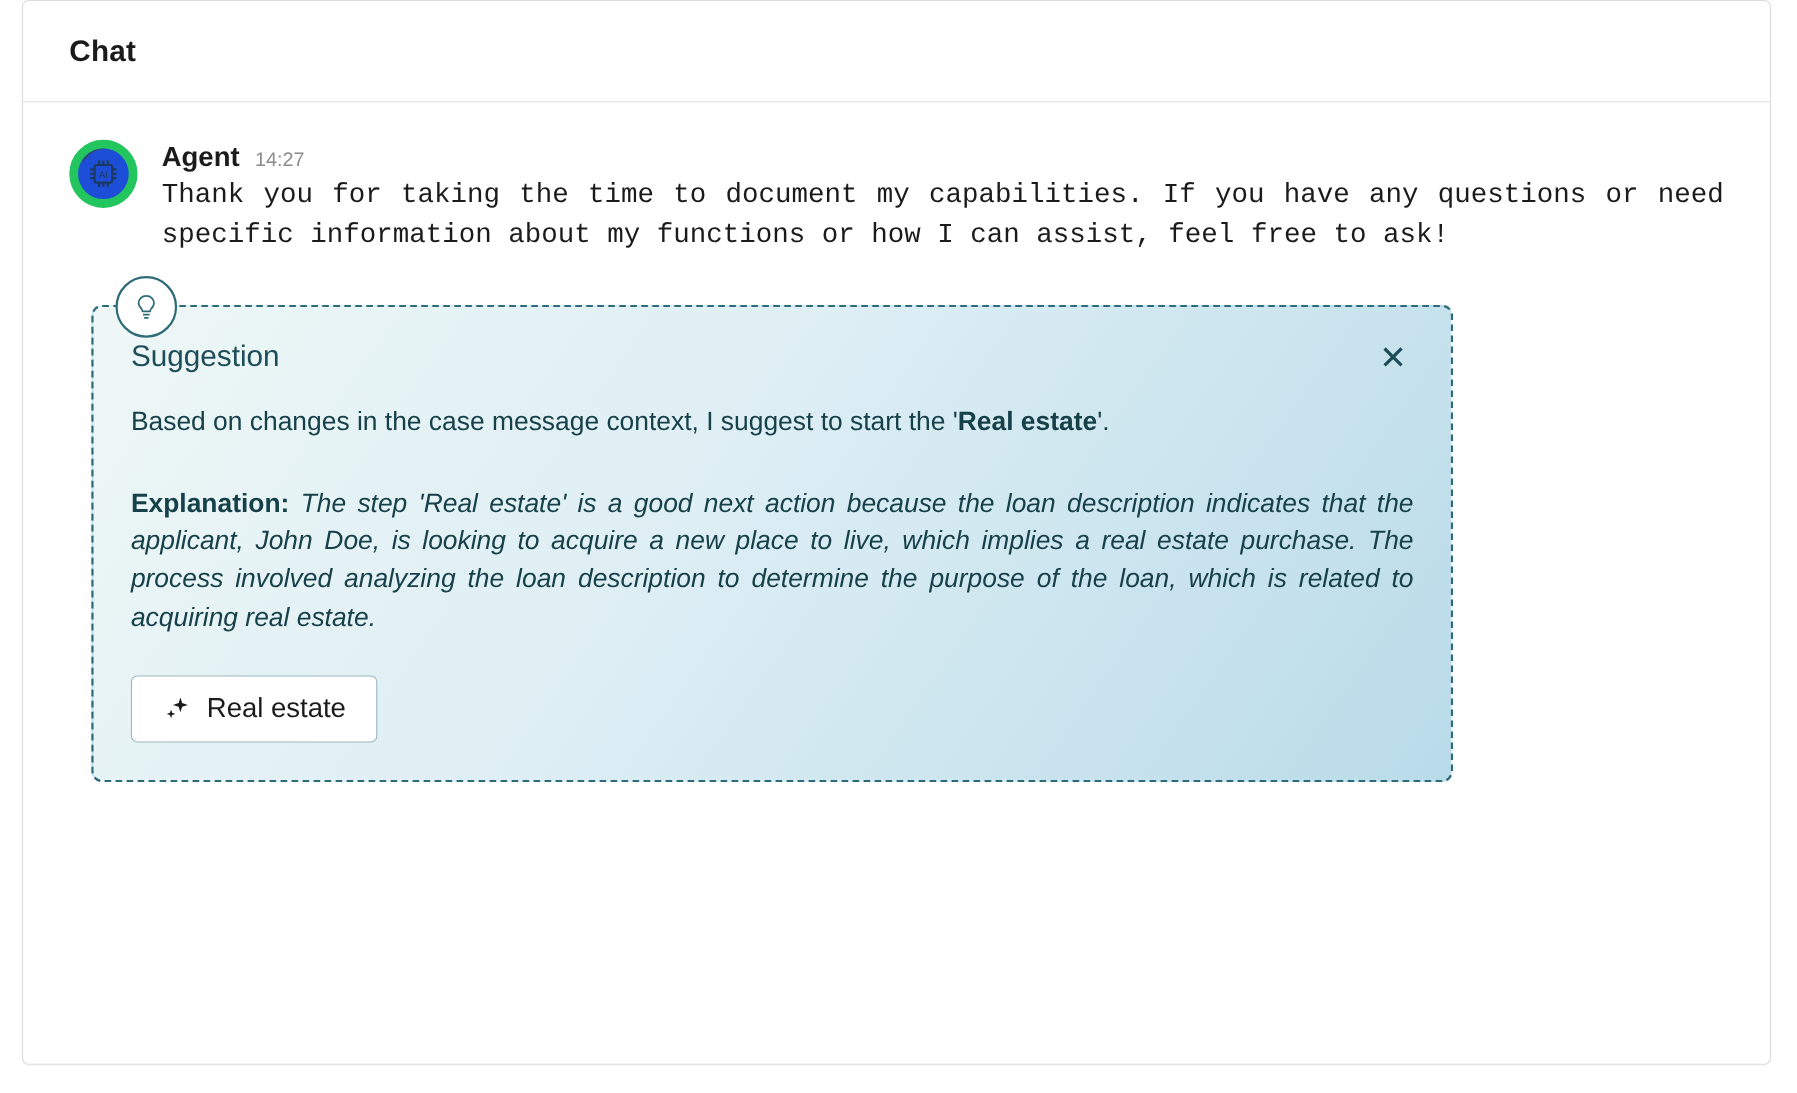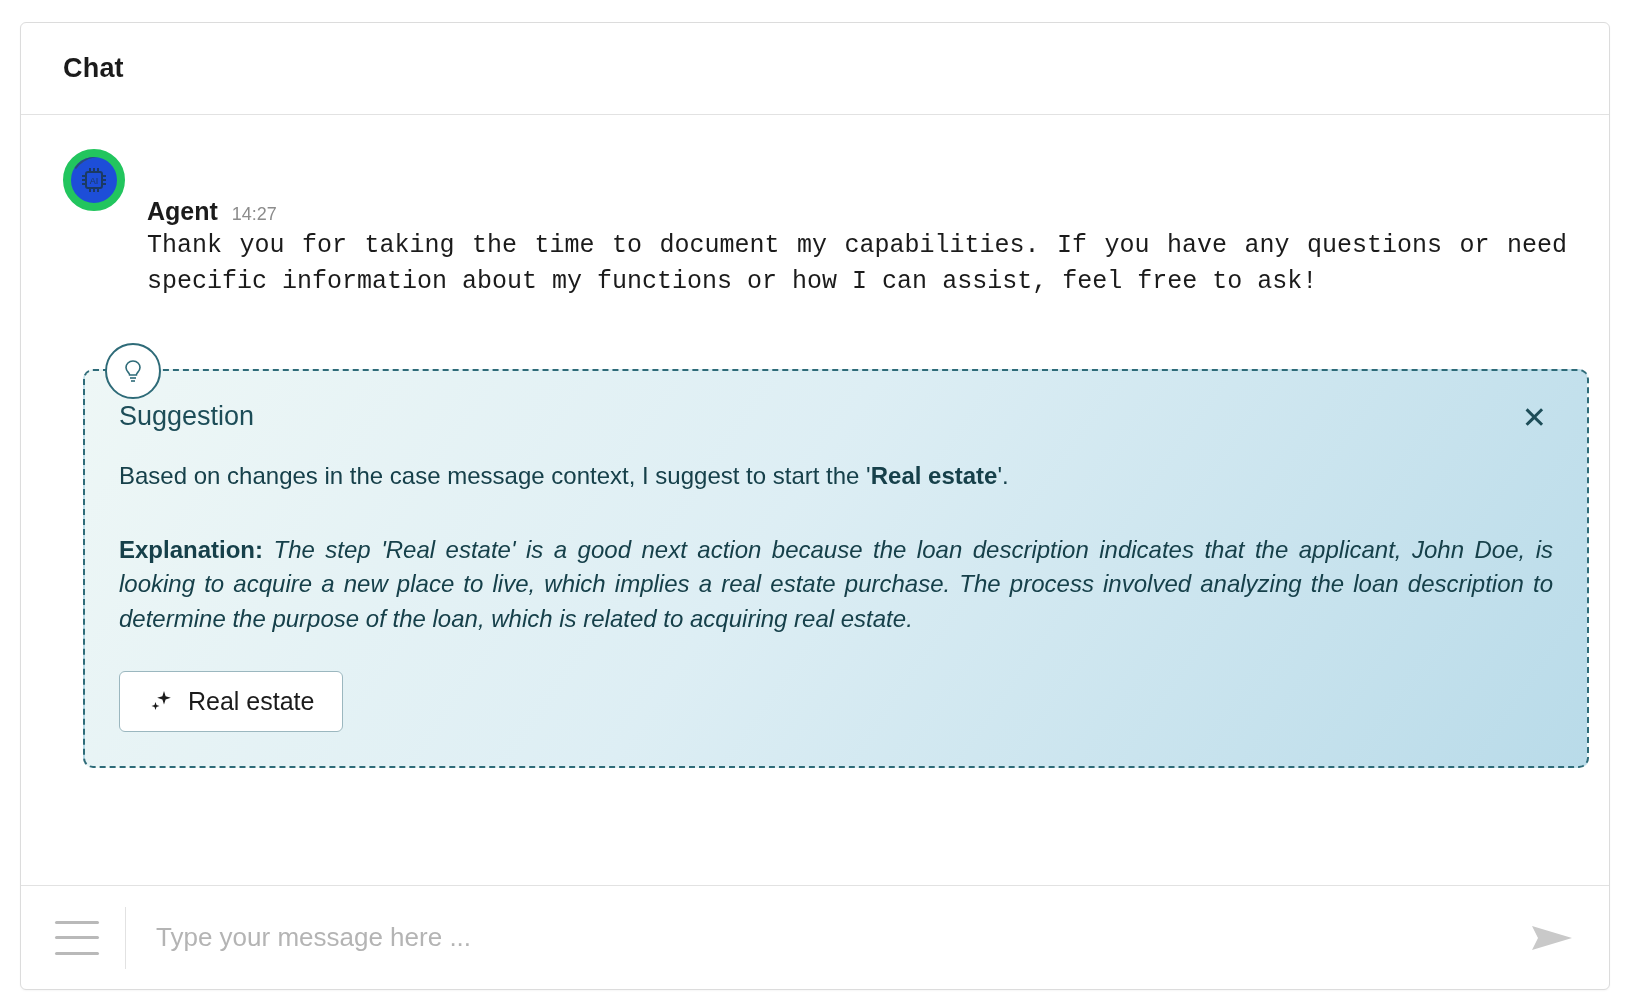--- a/index.html
+++ b/index.html
@@ -10,21 +10,21 @@
   }
   body {
     width: 1634px;
     height: 994px;
     overflow: hidden;
   }
 
   .chat-window {
     position: absolute;
     left: 20px;
-    top: 22px;
+    top: 0;
     width: 1590px;
     height: 968px;
     background: #ffffff;
     border: 1px solid #dcdcdc;
     border-radius: 6px;
     box-sizing: border-box;
     display: flex;
     flex-direction: column;
     box-shadow: 0 1px 2px rgba(0,0,0,0.04);
   }
@@ -81,21 +81,20 @@
     border: 3px solid transparent;
     border-top-color: #2b4a7e;
     border-right-color: #2b4a7e;
     box-sizing: border-box;
     transform: rotate(-10deg);
   }
 
   .message-content {
     flex: 1;
     padding-top: 2px;
-    margin-top: 46px;
   }
   .message-meta {
     display: flex;
     align-items: baseline;
     gap: 14px;
     margin-bottom: 2px;
   }
   .sender-name {
     font-size: 25px;
     font-weight: bold;
@@ -111,23 +110,23 @@
     color: #1b1b1b;
     text-align: justify;
     max-width: 1422px;
     hyphens: auto;
     font-family: Liberation Mono, monospace;
   }
 
   
   .suggestion-wrap {
     position: relative;
-    margin-top: 70px;
+    margin-top: 46px;
     margin-left: 20px;
-    width: 1506px;
+    width: 1238px;
   }
   .suggestion-card {
     border: 2px dashed #2e6b78;
     border-radius: 10px;
     background: linear-gradient(125deg, #eef7f6 0%, #ddeef4 45%, #b9dbe9 100%);
     padding: 30px 34px 34px 34px;
     box-sizing: border-box;
     position: relative;
   }
   .bulb-badge {
@@ -317,28 +316,14 @@
               <path d="M7.5 14 L8.5 17 L11.5 18 L8.5 19 L7.5 22 L6.5 19 L3.5 18 L6.5 17 Z" fill="#1b1b1b"></path>
             </svg>
           </span>
           <span>Real estate</span>
         </div>
       </div>
     </div>
 
   </div>
 
-  <div class="chat-input-bar">
-    <div class="menu-icon">
-      <span></span>
-        <span></span>
-        <span></span>
-    </div>
-    <div class="input-divider"></div>
-    <input class="chat-input" type="text" placeholder="Type your message here ..." style="">
-    <div class="send-icon">
-      <svg width="46" height="34" viewBox="0 0 46 34" aria-hidden="true">
-        <path d="M3 5 L43 17 L3 29 L9 17 Z" fill="#c9c9c9"></path>
-      </svg>
-    </div>
-  </div>
 
 </div>
 
 </body></html>

